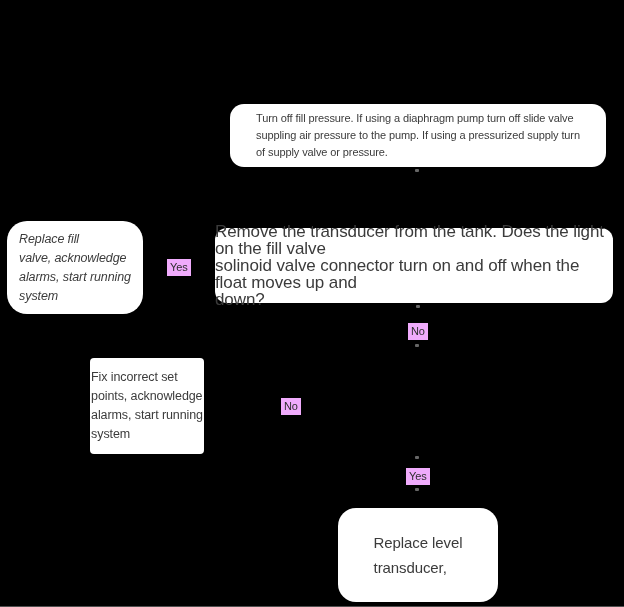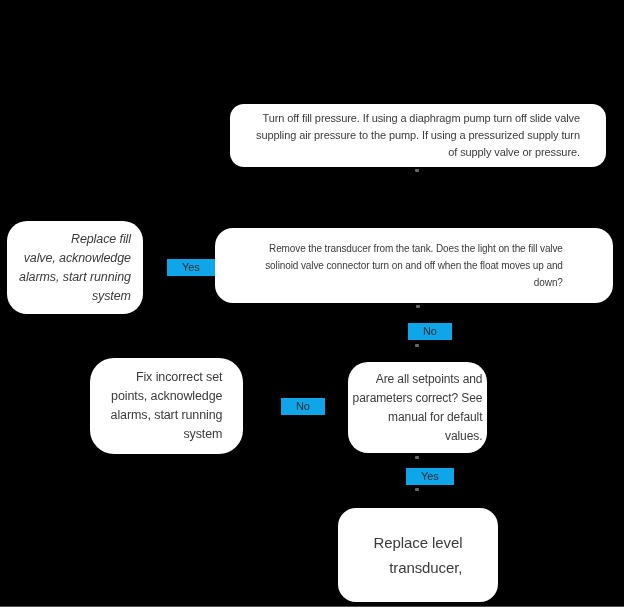--- a/index.html
+++ b/index.html
@@ -3,26 +3,26 @@
 <meta charset="utf-8">
 <style>
   html,body { margin:0; padding:0; background:#000; }
   .stage {
     position:relative; width:624px; height:607px; background:#000000;
     font-family:"Liberation Sans", sans-serif; overflow:hidden;
   }
   .node {
     position:absolute; background:#ffffff; color:#3b3b3b;
     display:flex; align-items:center; justify-content:center;
-    text-align:right; white-space:pre-line; letter-spacing:-0.1px;
+    text-align:left; white-space:pre-line; letter-spacing:-0.1px;
     box-sizing:border-box;
   }
   .chip {
-    position:absolute; background:#0ea5e9; color:#2e2e2e;
-    font-size:11px; line-height:15px; padding:1px 15px;
+    position:absolute; background:#f0abfc; color:#2e2e2e;
+    font-size:11px; line-height:15px; padding:1px 3px;
     letter-spacing:-0.1px;
   }
   .mark {
     position:absolute; width:4px; height:3px; background:#8a8a8a;
     border-radius:1px; opacity:.75;
   }
   .big   { font-size:15px;   line-height:25px; }
   .small { font-size:11.5px; line-height:25px; letter-spacing:-0.2px; }
   .bottomline {
     position:absolute; left:0; right:0; bottom:0; height:1px; background:#4f4f4f;
@@ -37,37 +37,33 @@
 suppling air pressure to the pump. If using a pressurized supply turn
 of supply valve or pressure.</div>
 
   <div class="node" style="left:7px; top:221px; width:136px; height:93px; border-radius:20px; font-size:12.5px; line-height:19px;font-style:italic;">Replace fill
 valve, acknowledge
 alarms, start running
 system</div>
 
   <div class="chip" style="left:167px; top:259px;">Yes</div>
 
-  <div class="node" style="left:215px; top:228px; width:398px; height:75px; border-radius:18px; font-size:10px; line-height:17px;">Remove the transducer from the tank. Does the light on the fill valve
+  <div class="node" style="left:215px; top:228px; width:398px; height:75px; border-radius:12px; font-size:17px; line-height:17px;">Remove the transducer from the tank. Does the light on the fill valve
 solinoid valve connector turn on and off when the float moves up and
 down?</div>
 
   <div class="chip" style="left:408px; top:323px;">No</div>
 
-  <div class="node" style="left:90px; top:358px; width:153px; height:96px; border-radius:24px; font-size:12.5px; line-height:19px;">Fix incorrect set
+  <div class="node" style="left:90px; top:358px; width:114px; height:96px; border-radius:4px; font-size:12.5px; line-height:19px;">Fix incorrect set
 points, acknowledge
 alarms, start running
 system</div>
 
   <div class="chip" style="left:281px; top:398px;">No</div>
 
-  <div class="node" style="left:348px; top:362px; width:139px; height:91px; border-radius:20px; font-size:12px; line-height:19px;">Are all setpoints and
-parameters correct? See
-manual for default
-values.</div>
 
   <div class="chip" style="left:406px; top:468px;">Yes</div>
 
   <div class="node" style="left:338px; top:508px; width:160px; height:94px; border-radius:18px;"><span class="big">Replace level
 transducer,</span></div>
 
   <div class="mark" style="left:415px; top:169px;"></div>
   <div class="mark" style="left:416px; top:305px;"></div>
   <div class="mark" style="left:415px; top:344px;"></div>
   <div class="mark" style="left:415px; top:456px;"></div>

